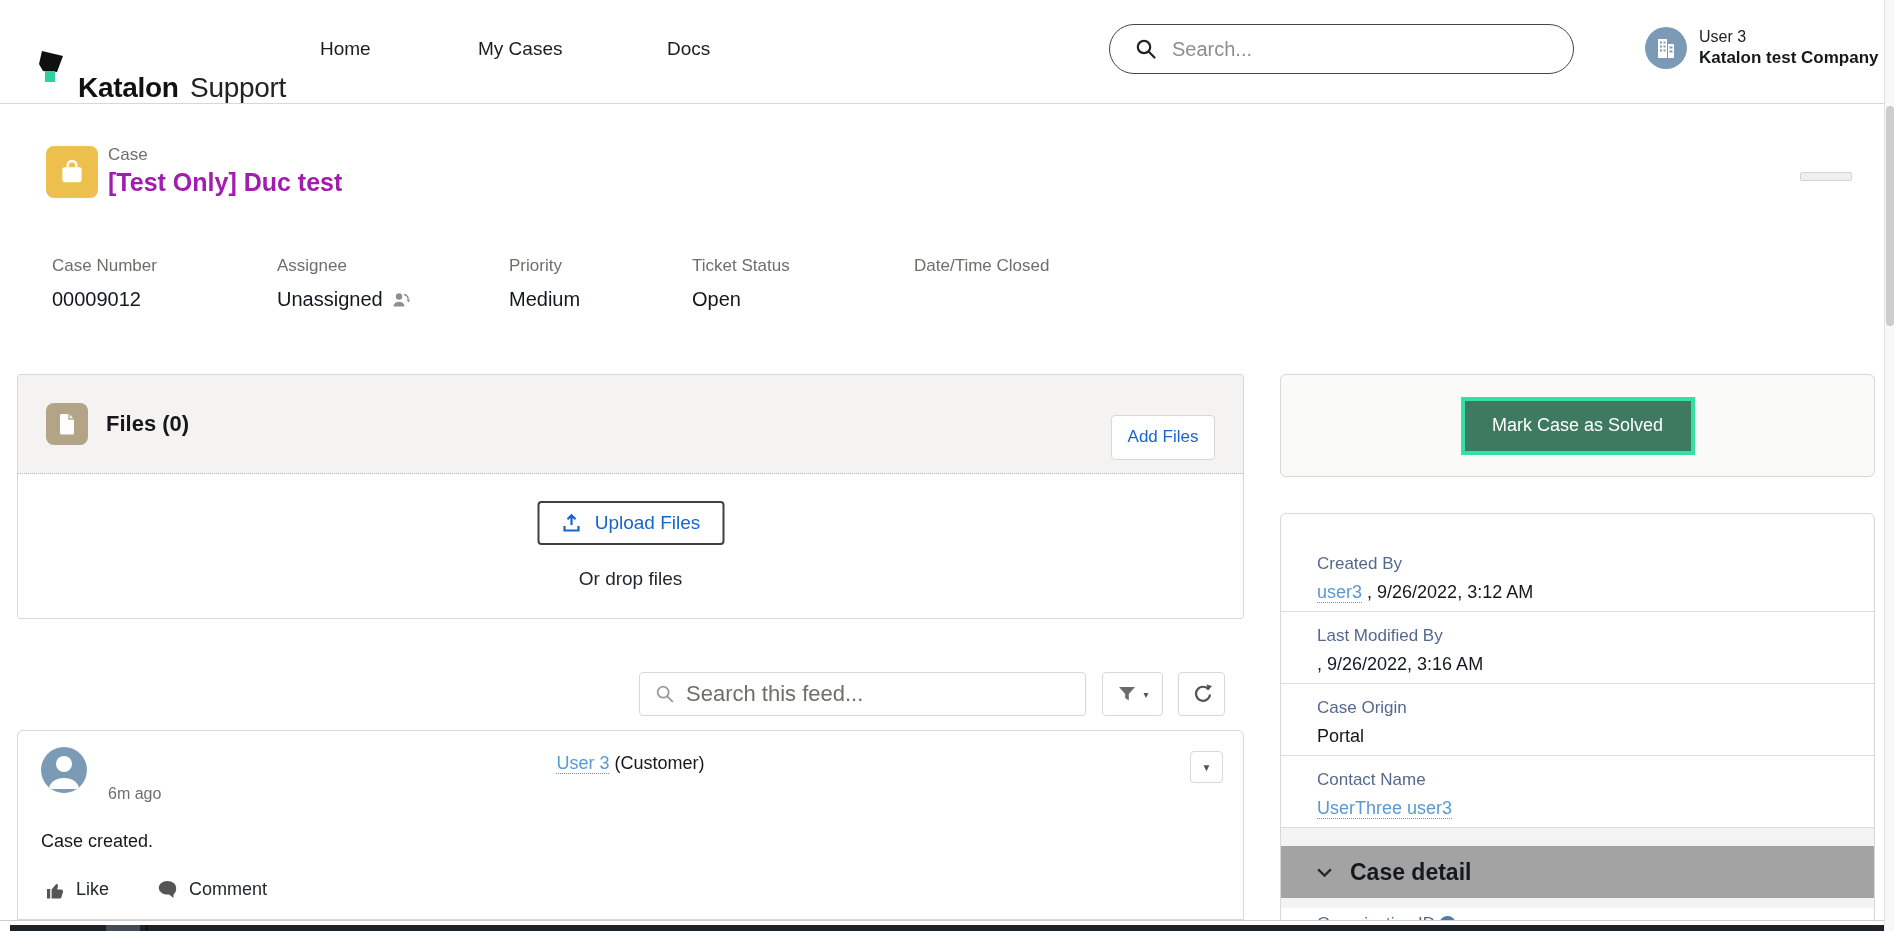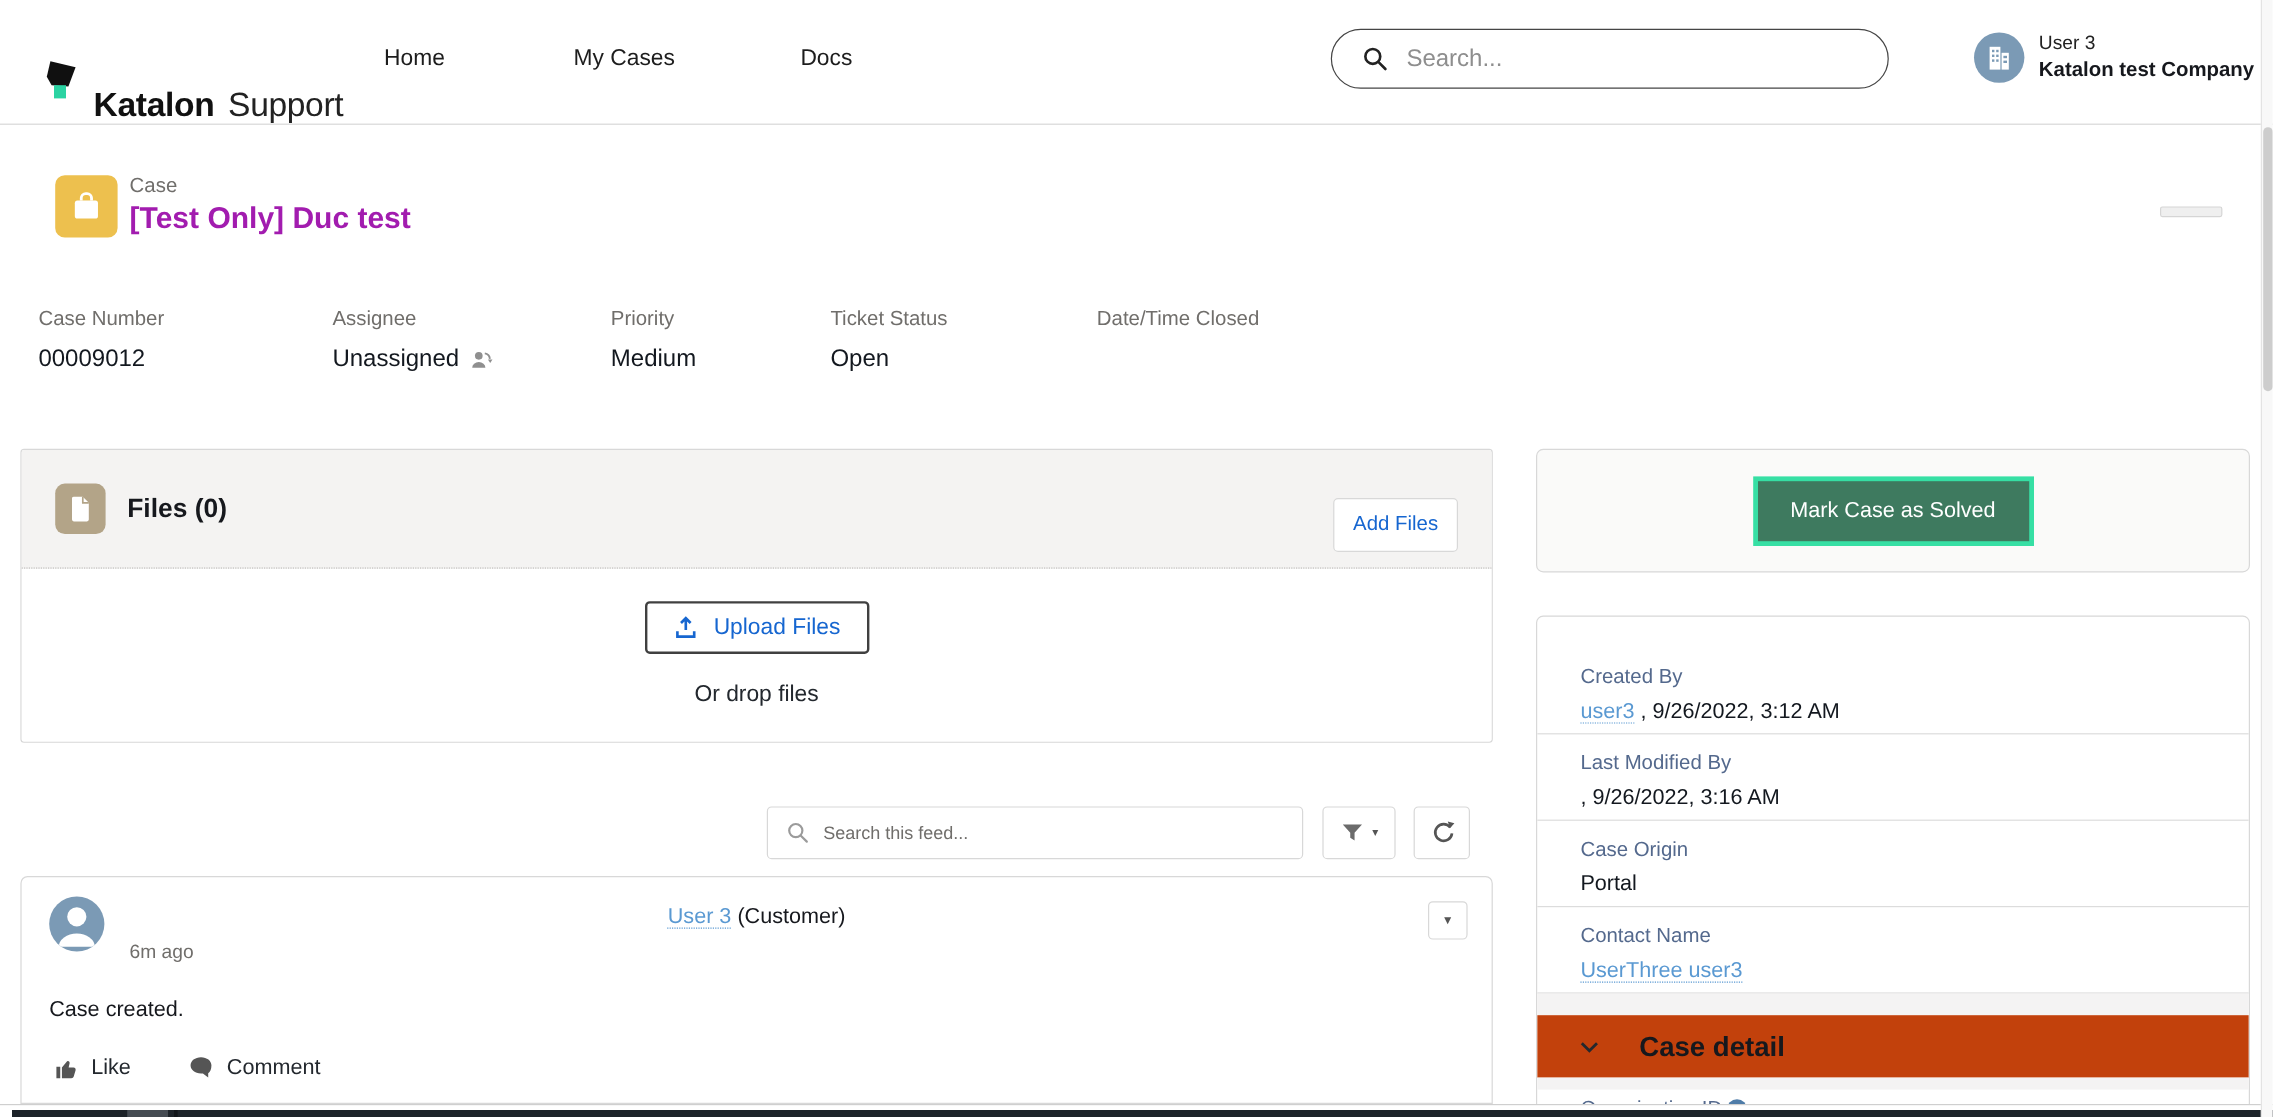--- a/index.html
+++ b/index.html
@@ -52,21 +52,21 @@
     border-radius:4px; color:#1666d0; font-size:17px; font-family:inherit; cursor:pointer;margin-top:26px; }
   .files-body { position:relative; height:145px; background:#fff; }
   .btn-upload { position:absolute; left:50%; top:27px; transform:translateX(-50%); width:187px; height:44px;
     background:#fff; border:2px solid #404040; border-radius:4px; color:#1666d0; font-size:19px;
     display:flex; align-items:center; justify-content:center; gap:12px; font-family:inherit; cursor:pointer; }
   .drop-hint { position:absolute; left:0; top:94px; width:100%; text-align:center; font-size:19px; color:#23282e; }
 
   
   .feed-search { position:absolute; left:639px; top:672px; width:447px; height:44px; border:1px solid #d8d8d8;
     border-radius:4px; background:#fff; display:flex; align-items:center; padding-left:14px; gap:10px; }
-  .feed-search input { border:none; outline:none; background:transparent; font-size:15px; width:370px;
+  .feed-search input { border:none; outline:none; background:transparent; font-size:22px; width:370px;
     font-family:inherit; color:#ef4444; }
   .feed-search input::placeholder { color:#706e6b; }
   .tool-btn { position:absolute; top:672px; height:44px; background:#fff; border:1px solid #d8d8d8;
     border-radius:4px; display:flex; align-items:center; justify-content:center; cursor:pointer; }
   .btn-filter { left:1102px; width:61px; gap:5px; }
   .btn-refresh { left:1178px; width:47px; }
   .caret { font-size:10px; color:#555; }
 
   
   .feed-card { position:absolute; left:17px; top:730px; width:1227px; height:190px; background:#fff;
@@ -92,22 +92,22 @@
 
   .detail-card { position:absolute; left:1280px; top:513px; width:595px; height:418px; background:#fff;
     border:1px solid #d8d8d8; border-radius:6px 6px 0 0; padding-top:26px; overflow:hidden; }
   .detail-row { height:72px; padding:14px 20px 0 36px; border-bottom:1px solid #dcdcdc; }
   .d-label { font-size:17px; color:#54698d; }
   .d-value { margin-top:8px; font-size:18px; color:#13181f; }
   .d-value .val-text { color:#13181f; }
   .gray-strip { background:#f4f3f3; }
   .strip-a { height:18px; }
   .strip-b { height:10px; }
-  .section-header { height:52px; display:flex; align-items:center; gap:32px; padding-left:34px;
-    background:#c2410c; cursor:pointer; }
+  .section-header { height:52px; display:flex; align-items:center; gap:16px; padding-left:34px;
+    background:#a3a3a3; cursor:pointer; }
   .section-title { font-size:23px; font-weight:bold; color:#16181d; }
   .clipped-row { padding:6px 20px 0 36px; }
   .clipped-row .d-label { font-size:17px; display:inline-flex; align-items:center; gap:4px; }
   .info-dot { display:inline-flex; align-items:center; justify-content:center; width:17px; height:17px;
     border-radius:50%; background:#4f7ca8; color:#fff; font-size:12px; font-style:italic;
     font-family:"Liberation Serif",serif; cursor:pointer; }
 
   
   .vscroll { position:absolute; right:0; top:0; width:10px; height:931px; background:#f8f8f8;
     border-left:1px solid #e3e3e3; z-index:60; }
@@ -172,21 +172,21 @@
   <div class="case-icon">
     <svg width="30" height="30" viewBox="0 0 28 28">
       <path d="M10 9.5 V7.5 C10 5.6 11.6 4 13.5 4 h1 C16.4 4 18 5.6 18 7.5 V9.5" fill="none" stroke="#fff" stroke-width="2.2"></path>
       <rect x="5" y="9.5" width="18" height="14" rx="2" fill="#fff"></rect>
     </svg>
   </div>
   <div class="case-entity">Case</div>
   <div class="case-title">[Test Only] Duc test</div>
   <div class="placeholder-dash"></div>
 
-  <div class="field" style="left:32px">
+  <div class="field" style="left:52px">
     <div class="f-label">Case Number</div>
     <div class="f-value">
         <span>00009012</span>
       </div>
   </div>
   <div class="field" style="left:277px">
     <div class="f-label">Assignee</div>
     <div class="f-value">
       <span>Unassigned</span>
       <svg width="20" height="20" viewBox="0 0 20 20">

